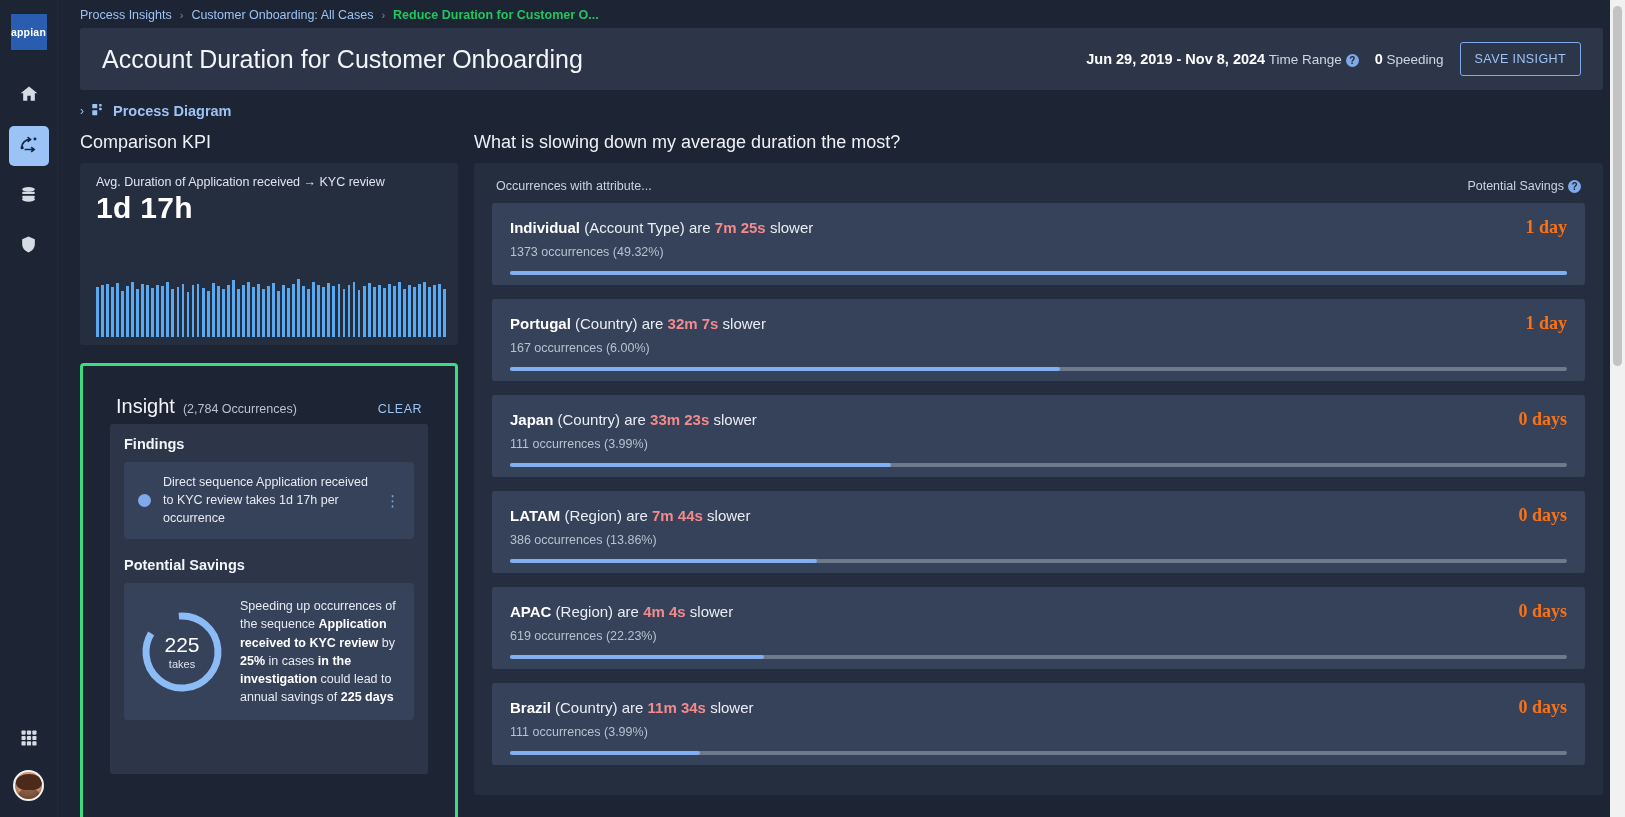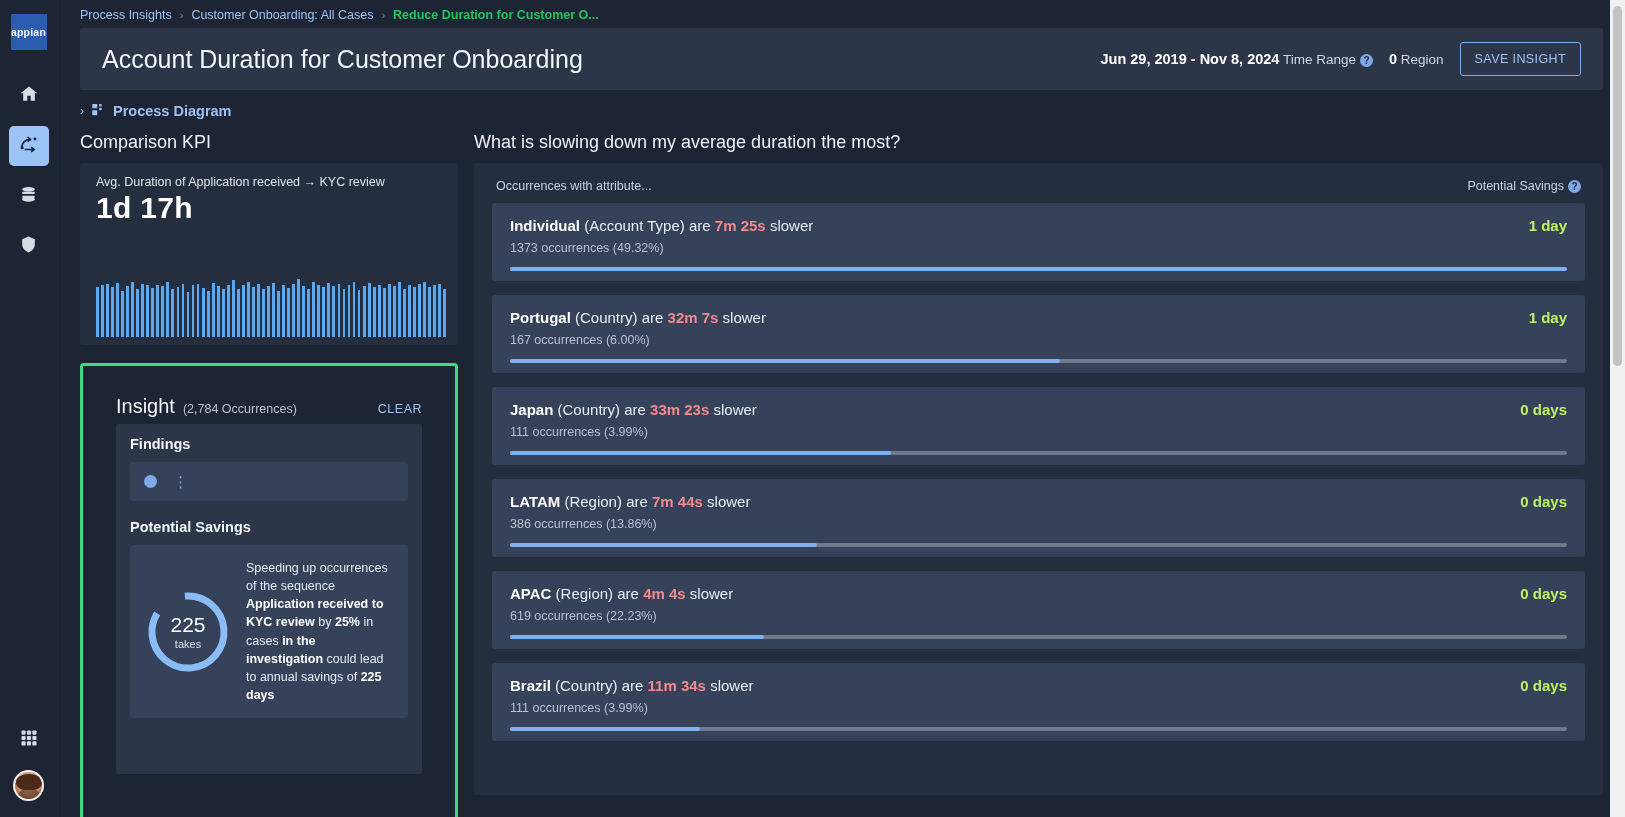--- a/index.html
+++ b/index.html
@@ -104,21 +104,21 @@
 
   
   .insight-wrap {
     margin-top: 18px; border: 3px solid #3ddc7f; border-radius: 4px;
     background: #1d2433; padding: 17px; height: 491px; overflow: hidden;
   }
   .insight-head { display: flex; align-items: baseline; padding: 12px 16px 6px 16px; }
   .insight-title { font-size: 20px; color: #f2f5f9; }
   .insight-count { font-size: 12.5px; color: #b9c2d0; margin-left: 8px; }
   .clear-link { margin-left: auto; font-size: 12.5px; color: #9cc3f5; letter-spacing: .5px; cursor: pointer; text-align: center; }
-  .insight-body { background: #2c3648; margin: 0 16px; border-radius: 2px; padding: 12px 14px 16px 14px; height: 350px; }
+  .insight-body { background: #2c3648; margin: 0 10px; border-radius: 2px; padding: 12px 14px 16px 14px; height: 350px; }
   .findings-h { font-size: 14.5px; color: #f2f5f9; font-weight: bold; margin-bottom: 10px; }
   .finding {
     background: #36415a; border-radius: 3px; padding: 12px 10px;
     display: flex; align-items: center; gap: 12px;
   }
   .bullet { width: 13px; height: 13px; border-radius: 50%; background: #7fa9e8; flex: 0 0 auto; margin-left: 4px; }
   .finding-text { font-size: 12.5px; color: #e6ebf3; line-height: 1.42; flex: 1; }
   .kebab { color: #7fa9e8; font-size: 15px; letter-spacing: 0; line-height: 1; padding: 0 4px; cursor: pointer; }
   .ps-h { font-size: 14.5px; color: #f2f5f9; font-weight: bold; margin: 18px 0 10px 0; }
   .ps-card { background: #36415a; border-radius: 3px; padding: 14px 14px; display: flex; align-items: center; gap: 14px; }
@@ -139,21 +139,21 @@
   .panel-head .l { font-size: 12.5px; color: #c9d2e0; }
   .panel-head .r { margin-left: auto; font-size: 12.5px; color: #c9d2e0; display: flex; align-items: center; }
 
   .row {
     background: #36415a; border-radius: 3px; margin-bottom: 14px; padding: 14px 18px 10px 18px;
   }
   .row-top { display: flex; align-items: baseline; }
   .row-title { font-size: 15px; color: #e9eef6; }
   .row-title b { color: #ffffff; font-weight: bold; }
   .row-title .amt { color: #f28b8b; font-weight: bold; }
-  .row-save { margin-left: auto; font-size: 15px; color: #bef264; font-weight: bold; }
+  .row-save { margin-left: auto; font-size: 18px; color: #f97316; font-weight: bold; font-family: Liberation Serif, serif; }
   .row-occ { font-size: 12.5px; color: #b7c1d1; margin-top: 7px; }
   .track { height: 4px; background: #6e798c; border-radius: 2px; margin-top: 12px; position: relative; }
   .track i { display: block; height: 4px; background: #7fb0f2; border-radius: 2px; }
 
   
   .scrollbar {
     position: absolute; right: 0; top: 0; width: 15px; height: 817px; background: #f1f1f1;
   }
   .scrollbar .thumb { position: absolute; left: 3px; top: 6px; width: 9px; height: 360px; background: #c3c3c3; border-radius: 5px; }
   .app > .scrollbar { z-index: 5; }
@@ -240,21 +240,21 @@
 
     <div class="titlebar">
       <div class="page-title">Account Duration for Customer Onboarding</div>
       <div class="titlebar-right">
         <div class="timerange">
           <b>Jun 29, 2019 - Nov 8, 2024</b>
           <span>Time Range</span><span class="help-dot">?</span>
         </div>
         <div class="filters">
           <b>0</b>
-          <span>Region</span>
+          <span>Speeding</span>
         </div>
         <button class="save-btn">SAVE INSIGHT</button>
       </div>
     </div>
 
     <div class="proc-row">
       <span class="chev">›</span>
       <span>
         <svg width="15" height="15" viewBox="0 0 24 24" fill="#9cc3f5">
           <rect x="2" y="3" width="8" height="7" rx="1"></rect>
@@ -351,20 +351,21 @@
         <div class="insight-wrap">
           <div class="insight-head">
             <span class="insight-title">Insight</span>
             <span class="insight-count">(2,784 Occurrences)</span>
             <span class="clear-link">CLEAR</span>
           </div>
           <div class="insight-body">
             <div class="findings-h">Findings</div>
             <div class="finding">
               <span class="bullet"></span>
+              <span class="finding-text">Direct sequence Application received to KYC review takes 1d 17h per occurrence</span>
               <span class="kebab">⋮</span>
             </div>
 
             <div class="ps-h">Potential Savings</div>
             <div class="ps-card">
               <div class="donut">
                 <svg width="88" height="88" viewBox="0 0 88 88">
                   <circle cx="44" cy="44" r="36" fill="none" stroke="#36415a" stroke-width="7"></circle>
                   <circle cx="44" cy="44" r="36" fill="none" stroke="#8bbcf5" stroke-width="7" stroke-dasharray="192 34" stroke-linecap="butt" transform="rotate(-95 44 44)"></circle>
                 </svg>

